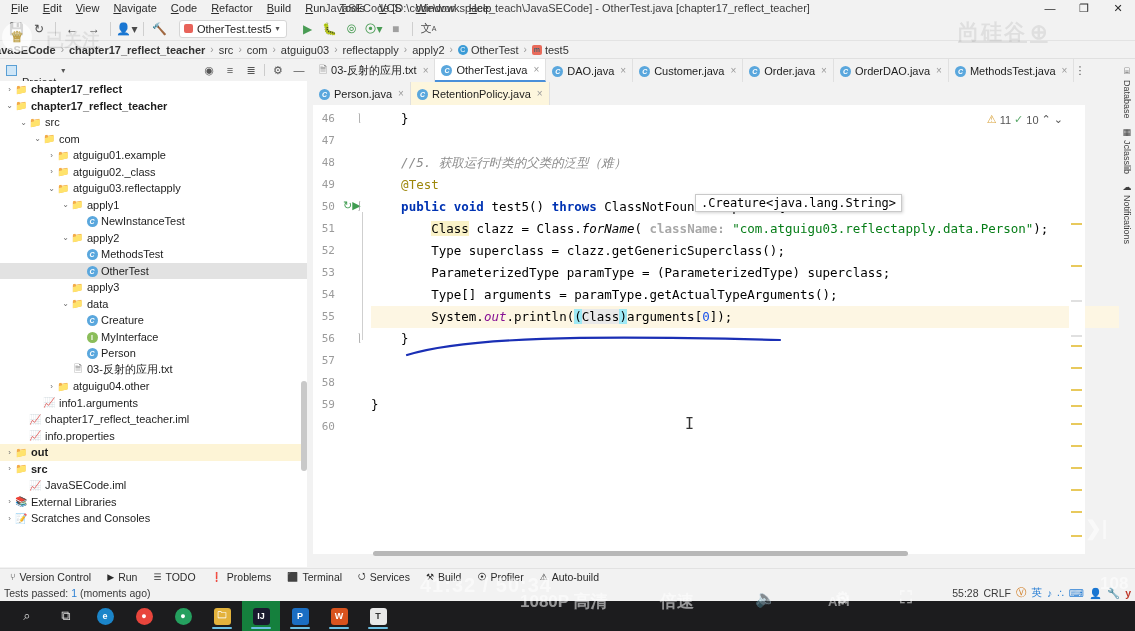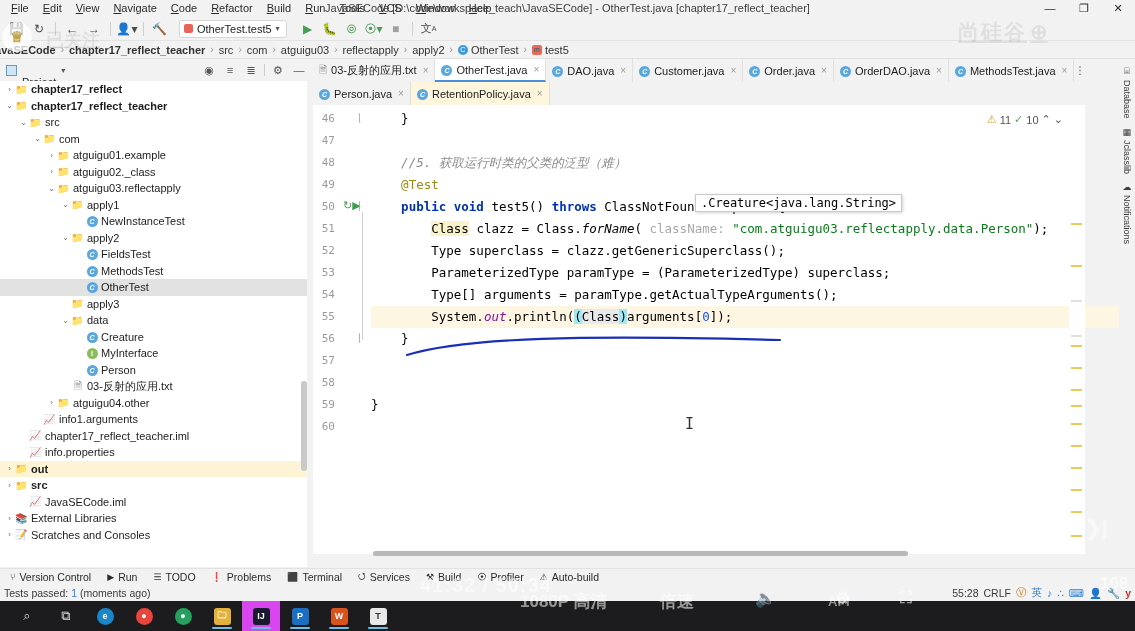--- a/index.html
+++ b/index.html
@@ -97,21 +97,21 @@
     white-space:pre; }
   .cl{ position:absolute; left:0; line-height:22px; height:22px;}
   .hlrow{ position:absolute; left:0; width:772px; height:22px; background:#fdf6e3;}
   .kw{ color:#0033b3; font-weight:600;}
   .ann{ color:#9e880d;}
   .cmt{ color:#8c8c8c; font-style:italic;}
   .str{ color:#067d17;}
   .num{ color:#1750eb;}
   .fld{ color:#871094; font-style:italic;}
   .mth{ color:#00627a;}
-  .hint{ color:#a8a8a8;}
+  .hint{ color:#a8a8a8;font-weight:bold;}
   .hl-yellow{ background:#faf2c8;}
   .hl-cyan{ background:#9ee9f5;}
   .hl-gray{ background:#e9e9e9;}
 
   .tooltip{ position:absolute; background:#fff; border:1px solid #c9c9c9;
     font-family:"DejaVu Sans Mono", monospace; font-size:12px; color:#000;
     padding:1px 5px; box-shadow:1px 1px 3px rgba(0,0,0,.18); white-space:nowrap;}
 
   .inspect{ position:absolute; right:22px; top:8px; display:flex; align-items:center;
     gap:3px; font-size:11px; color:#555;}
@@ -150,21 +150,21 @@
 
   
   .taskbar{ position:absolute; left:0; top:601px; width:1135px; height:30px; background:#1c1c1e;}
   .tb-items{ display:flex; align-items:center; height:30px; gap:1px; padding-left:8px;}
   .tbi{ width:38px; height:30px; display:flex; align-items:center; justify-content:center;
     position:relative;}
   .tbi .g{ width:17px;height:17px;border-radius:3px;display:flex;align-items:center;
     justify-content:center;font-size:9px;color:#fff;font-weight:bold;}
   .tbi.open::after{ content:""; position:absolute; bottom:2px; left:9px; width:20px; height:2px;
     background:#6cc0e5; border-radius:1px;}
-  .tbi.cur{ background:#d946ef;}
+  .tbi.cur{ background:#15803d;}
   .tray{ position:absolute; right:0; top:0; height:30px; display:flex; align-items:center;
     gap:4px; padding-right:6px; color:#ddd; font-size:10px;}
 
   
   .wm{ position:absolute; pointer-events:none; color:rgba(255,255,255,.55);
     font-weight:bold; }
   .wm2{ position:absolute; pointer-events:none; color:rgba(0,0,0,.08); font-weight:bold;text-decoration:underline;}
   .logo-circ{ position:absolute; left:2px; top:22px; width:30px; height:30px; border-radius:50%;
     background:rgba(255,255,255,.75); display:flex;align-items:center;justify-content:center;
     color:#bfa14a; font-size:15px; font-weight:bold;}
@@ -324,25 +324,20 @@
       </div>
       <div class="row" style="padding-left: 74px;">
         <span class="arw"></span>
         <span class="ico"><span class="cIcon">C</span></span>
         <span class="lbl">NewInstanceTest</span>
       </div>
       <div class="row" style="padding-left: 60px;">
         <span class="arw">⌄</span>
         <span class="ico"><span class="fold-src">📁</span></span>
         <span class="lbl">apply2</span>
-      </div>
-      <div class="row" style="padding-left: 74px;">
-        <span class="arw"></span>
-        <span class="ico"><span class="cIcon">C</span></span>
-        <span class="lbl">FieldsTest</span>
       </div>
       <div class="row" style="padding-left: 74px;">
         <span class="arw"></span>
         <span class="ico"><span class="cIcon">C</span></span>
         <span class="lbl">MethodsTest</span>
       </div>
       <div class="row sel" style="padding-left: 74px;">
         <span class="arw"></span>
         <span class="ico"><span class="cIcon">C</span></span>
         <span class="lbl">OtherTest</span>

